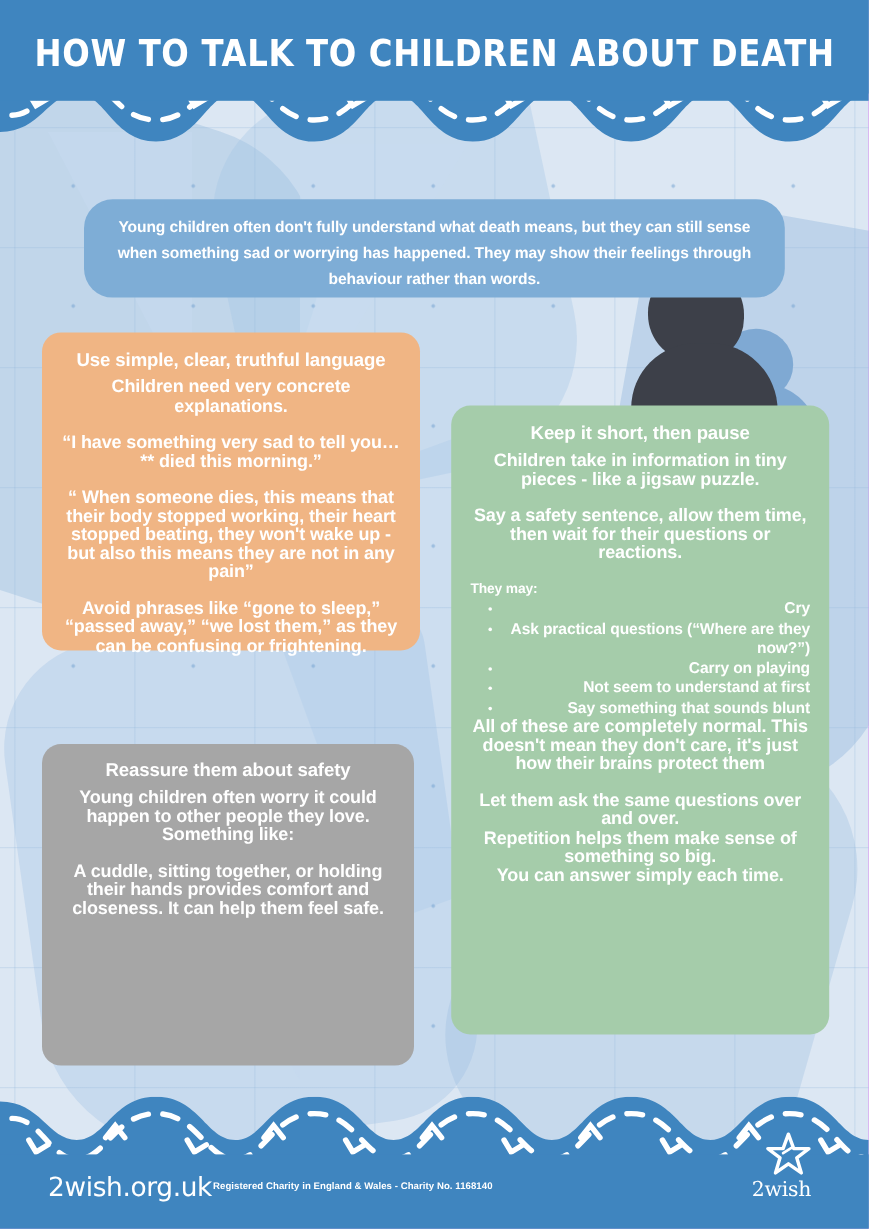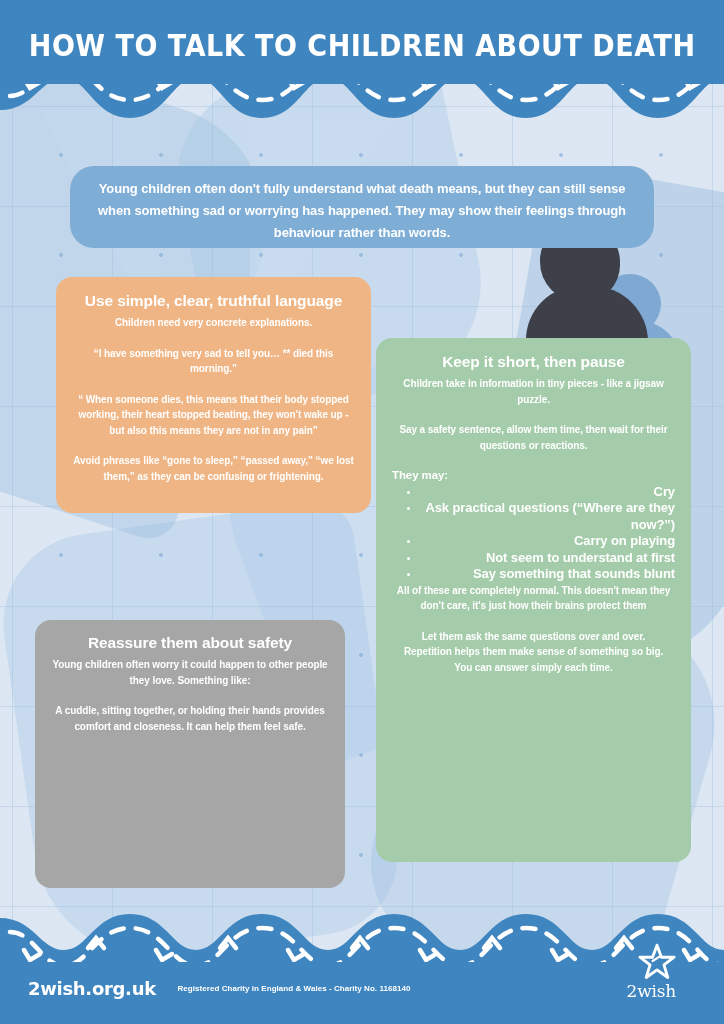--- a/index.html
+++ b/index.html
@@ -187,25 +187,25 @@
 
   .footer-row {
     position: absolute;
     left: 0; bottom: 10px;
     width: 724px;
     height: 44px;
     z-index: 6;
   }
   .footer-url {
     position: absolute;
-    left: 28px; top: 8px;
+    left: 40px; top: 8px;
     color: #ffffff;
     font-family: "DejaVu Sans", sans-serif;
-    font-size: 18px;
-    font-weight: bold;
+    font-size: 22px;
+    font-weight: normal;
     letter-spacing: -0.3px;
   }
   .footer-charity {
     position: absolute;
     left: 0; top: 14px;
     width: 588px;
     text-align: center;
     color: #ffffff;
     font-size: 8px;
     font-weight: bold;
@@ -235,21 +235,21 @@
   }
   .card h2 {
     font-size: 15.5px;
     font-weight: bold;
     text-align: center;
     line-height: 20px;
     margin-bottom: 4px;
     letter-spacing: -0.1px;
   }
   .card p {
-    font-size: 10px;
+    font-size: 15px;
     font-weight: bold;
     line-height: 15.5px;
     text-align: center;
     letter-spacing: -0.1px;
   }
   .card p + p { margin-top: 15px; }
 
   .intro-card {
     left: 70px; top: 166px;
     width: 584px; height: 82px;
@@ -262,22 +262,22 @@
   }
   .intro-card p {
     font-size: 13px;
     line-height: 22px;
     font-weight: bold;
     color: #ffffff;
     text-align: center;
   }
 
   .card-orange {
-    left: 56px; top: 277px;
-    width: 315px; height: 236px;
+    left: 35px; top: 277px;
+    width: 315px; height: 265px;
     background: #f0b584;
     padding: 14px 16px;
   }
 
   .card-green {
     left: 376px; top: 338px;
     width: 315px; height: 524px;
     background: #a5ccaa;
     padding: 14px 16px;
   }

